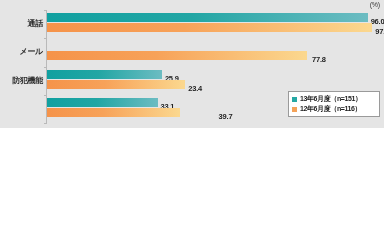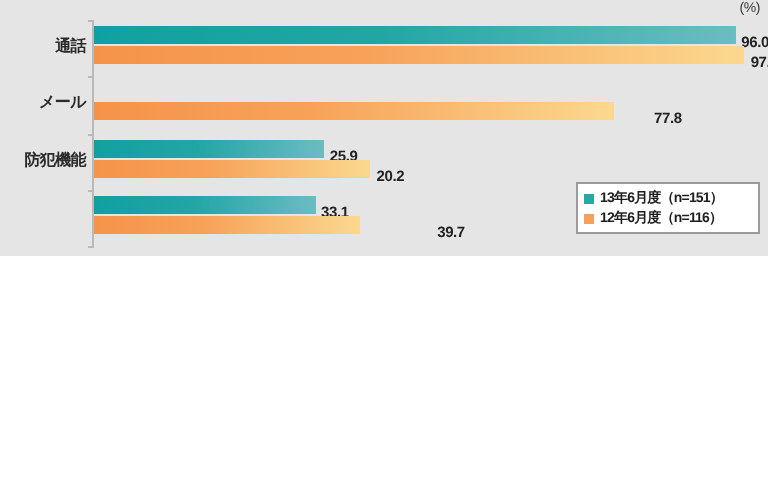--- a/index.html
+++ b/index.html
@@ -169,33 +169,33 @@
       <div class="bar-row r2">
         <div class="bar s1" style="width: 325.316px;"></div>
         <div class="val" style="left: 328.316px;">97.4</div>
       </div>
     </div>
 
     <div class="group" style="top:30px;">
       <div class="cat-label">メール</div>
       <div class="bar-row r2">
         <div class="bar s1" style="width: 259.852px;"></div>
-        <div class="val" style="left: 280px;">77.8</div>
+        <div class="val" style="left: 265px;">77.8</div>
       </div>
     </div>
 
     <div class="group" style="top:59px;">
       <div class="cat-label">防犯機能</div>
       <div class="bar-row r1">
         <div class="bar s0" style="width: 114.896px;"></div>
         <div class="val" style="left: 117.896px;">25.9</div>
       </div>
       <div class="bar-row r2">
         <div class="bar s1" style="width: 138.276px;"></div>
-        <div class="val" style="left: 141.276px;">20.2</div>
+        <div class="val" style="left: 141.276px;">23.4</div>
       </div>
     </div>
 
     <div class="group" style="top:87px;">
       <div class="bar-row r1">
         <div class="bar s0" style="width: 110.554px;"></div>
         <div class="val" style="left: 113.554px;">33.1</div>
       </div>
       <div class="bar-row r2">
         <div class="bar s1" style="width: 132.598px;"></div>

